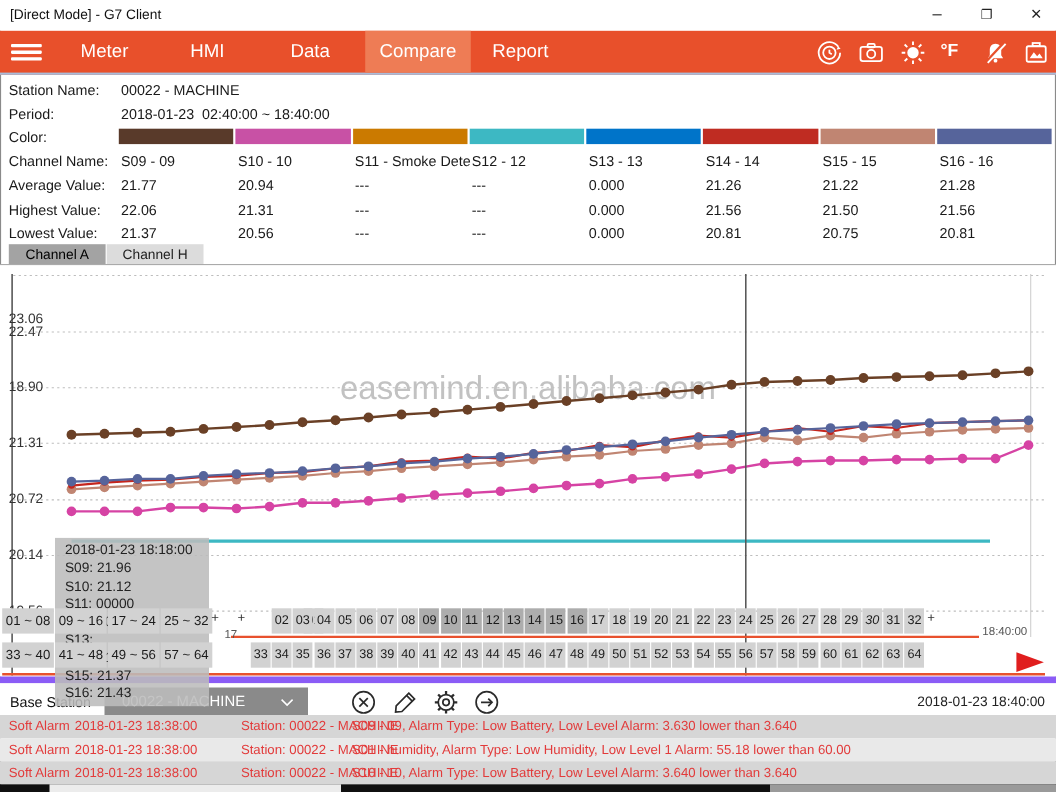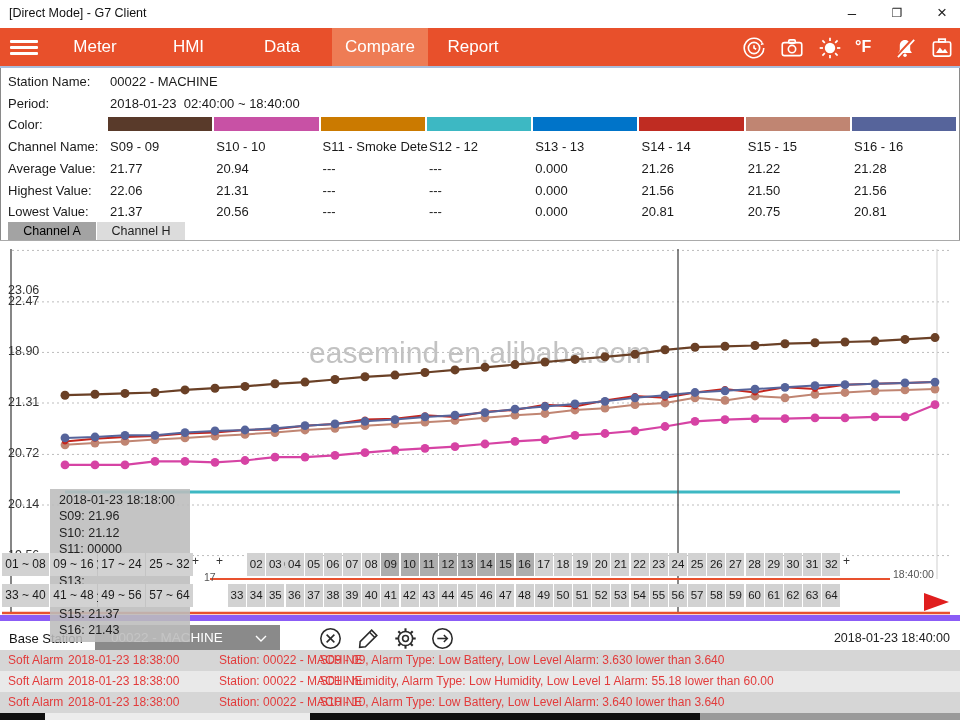--- a/index.html
+++ b/index.html
@@ -421,21 +421,21 @@
       <div class="pbtn" style="left: 592.2px; width: 18px; top: 553px;">20</div>
       <div class="pbtn" style="left: 611.4px; width: 18px; top: 553px;">21</div>
       <div class="pbtn" style="left: 630.6px; width: 18px; top: 553px;">22</div>
       <div class="pbtn" style="left: 649.7px; width: 18px; top: 553px;">23</div>
       <div class="pbtn" style="left: 668.9px; width: 18px; top: 553px;">24</div>
       <div class="pbtn" style="left: 688.1px; width: 18px; top: 553px;">25</div>
       <div class="pbtn" style="left: 707.3px; width: 18px; top: 553px;">26</div>
       <div class="pbtn" style="left: 726.4px; width: 18px; top: 553px;">27</div>
       <div class="pbtn" style="left: 745.6px; width: 18px; top: 553px;">28</div>
       <div class="pbtn" style="left: 764.8px; width: 18px; top: 553px;">29</div>
-      <div class="pbtn" style="left: 783.9px; width: 18px; top: 553px;">30</div>
+      <div class="pbtn" style="left: 783.9px; width: 18px; top: 553px; font-style: italic;">30</div>
       <div class="pbtn" style="left: 803.1px; width: 18px; top: 553px;">31</div>
       <div class="pbtn" style="left: 822.3px; width: 18px; top: 553px;">32</div>
       <div class="pbtn" style="left: 228px; width: 18px; top: 584px;">33</div>
       <div class="pbtn" style="left: 247.2px; width: 18px; top: 584px;">34</div>
       <div class="pbtn" style="left: 266.3px; width: 18px; top: 584px;">35</div>
       <div class="pbtn" style="left: 285.5px; width: 18px; top: 584px;">36</div>
       <div class="pbtn" style="left: 304.7px; width: 18px; top: 584px;">37</div>
       <div class="pbtn" style="left: 323.9px; width: 18px; top: 584px;">38</div>
       <div class="pbtn" style="left: 343px; width: 18px; top: 584px;">39</div>
       <div class="pbtn" style="left: 362.2px; width: 18px; top: 584px;">40</div>

